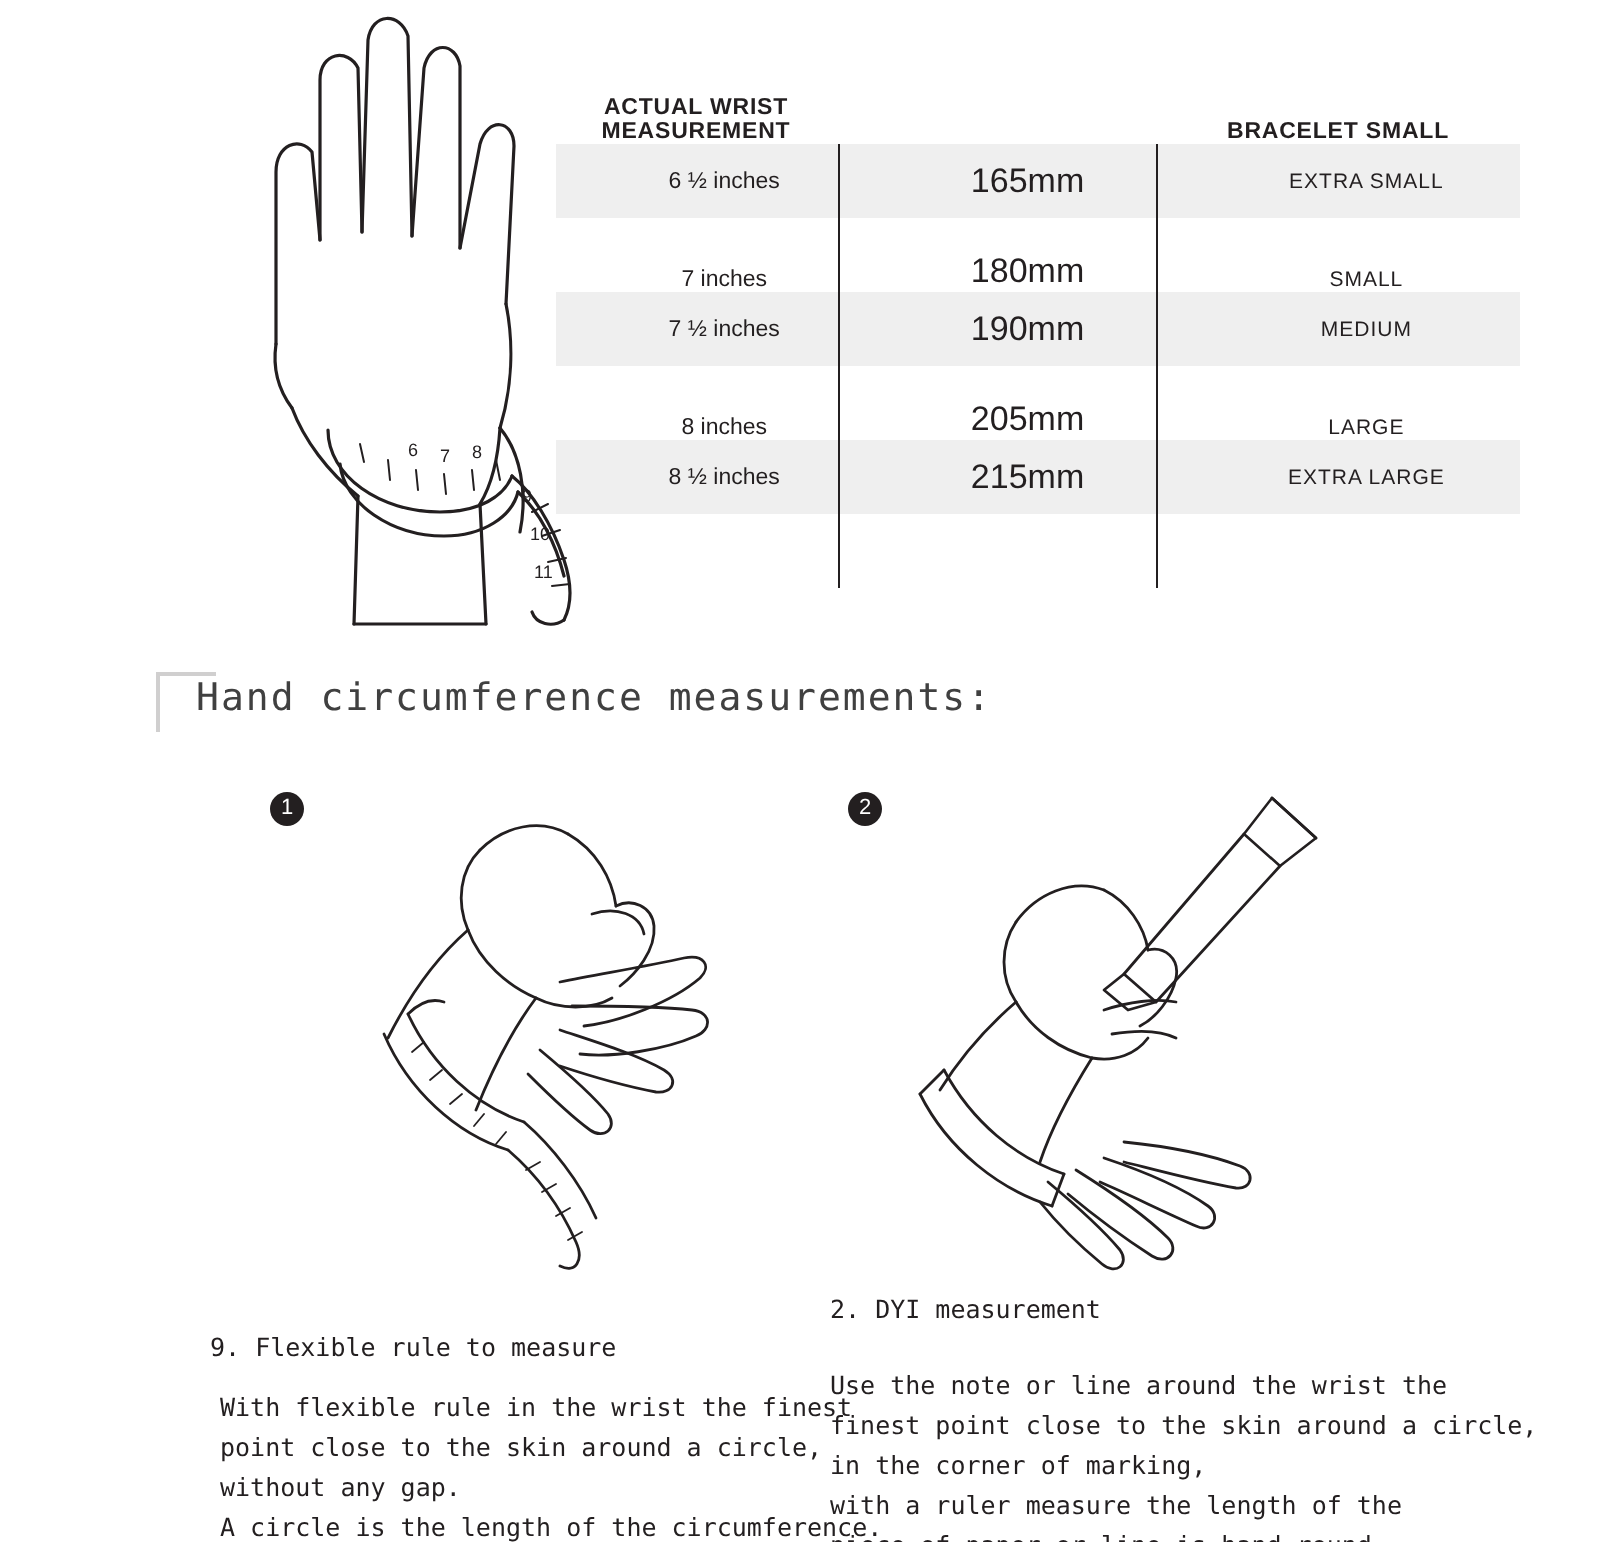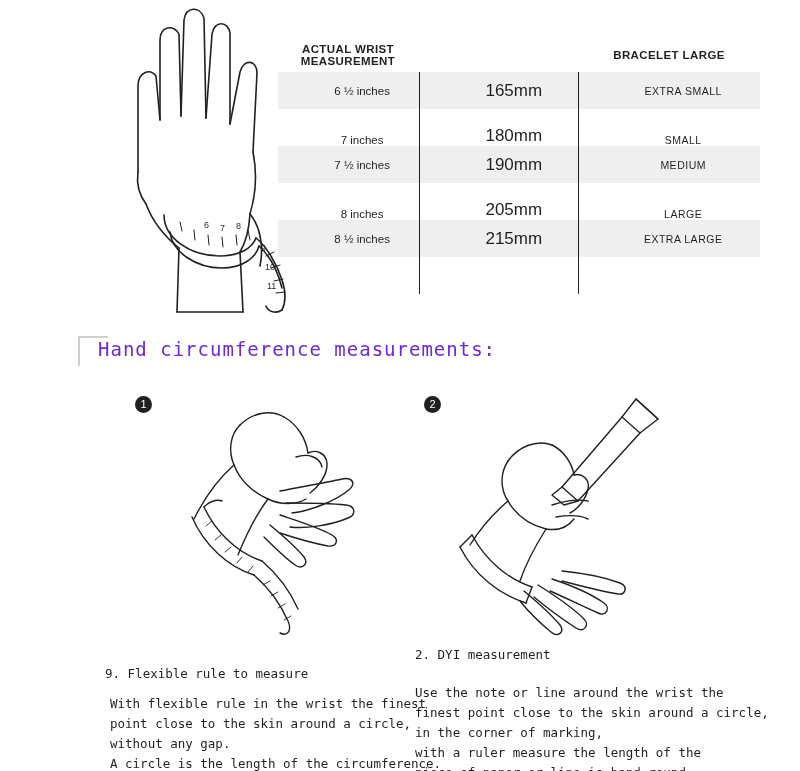--- a/index.html
+++ b/index.html
@@ -31,21 +31,21 @@
 
   #size-table {
     position: absolute;
     left: 278px; top: 38px;
     width: 482px;
   }
 
   .table-head {
     display: flex;
     height: 34px;
-    align-items: center;
+    align-items: flex-end;
   }
   .table-head .th {
     font-size: 11.5px;
     font-weight: bold;
     letter-spacing: 0.4px;
     color: #231f20;
     text-align: center;
   }
   .col-1 { width: 140px; }
   .col-2 { width: 160px; }
@@ -89,21 +89,21 @@
     width: 28px; height: 28px;
     border-left: 2px solid #d0cfcf;
     border-top: 2px solid #d0cfcf;
   }
   #heading-text {
     position: absolute;
     left: 20px; top: 8px;
     font-family: "DejaVu Sans Mono", monospace;
     font-size: 19px;
     letter-spacing: 1px;
-    color: #6d28d9;
+    color: #404040;
     white-space: nowrap;
   }
 
   
   #bottom-section {
     position: absolute;
     left: 0; top: 385px;
     width: 800px; height: 386px;
   }
 
@@ -194,21 +194,21 @@
         <text x="205" y="270">10</text>
         <text x="207" y="289">11</text>
       </g>
     </svg>
   </div>
 
   <div id="size-table">
     <div class="table-head">
       <div class="th col-1">ACTUAL WRIST MEASUREMENT</div>
       <div class="th col-2"></div>
-      <div class="th col-3">BRACELET LARGE</div>
+      <div class="th col-3">BRACELET SMALL</div>
     </div>
 
     <div class="table-body">
       <div class="vline" style="left:141px;height:222px;"></div>
       <div class="vline" style="left:300px;height:222px;"></div>
 
       <div class="trow alt">
         <div class="cell c1">6 ½ inches</div>
         <div class="cell c2">165mm</div>
         <div class="cell c3">EXTRA SMALL</div>

